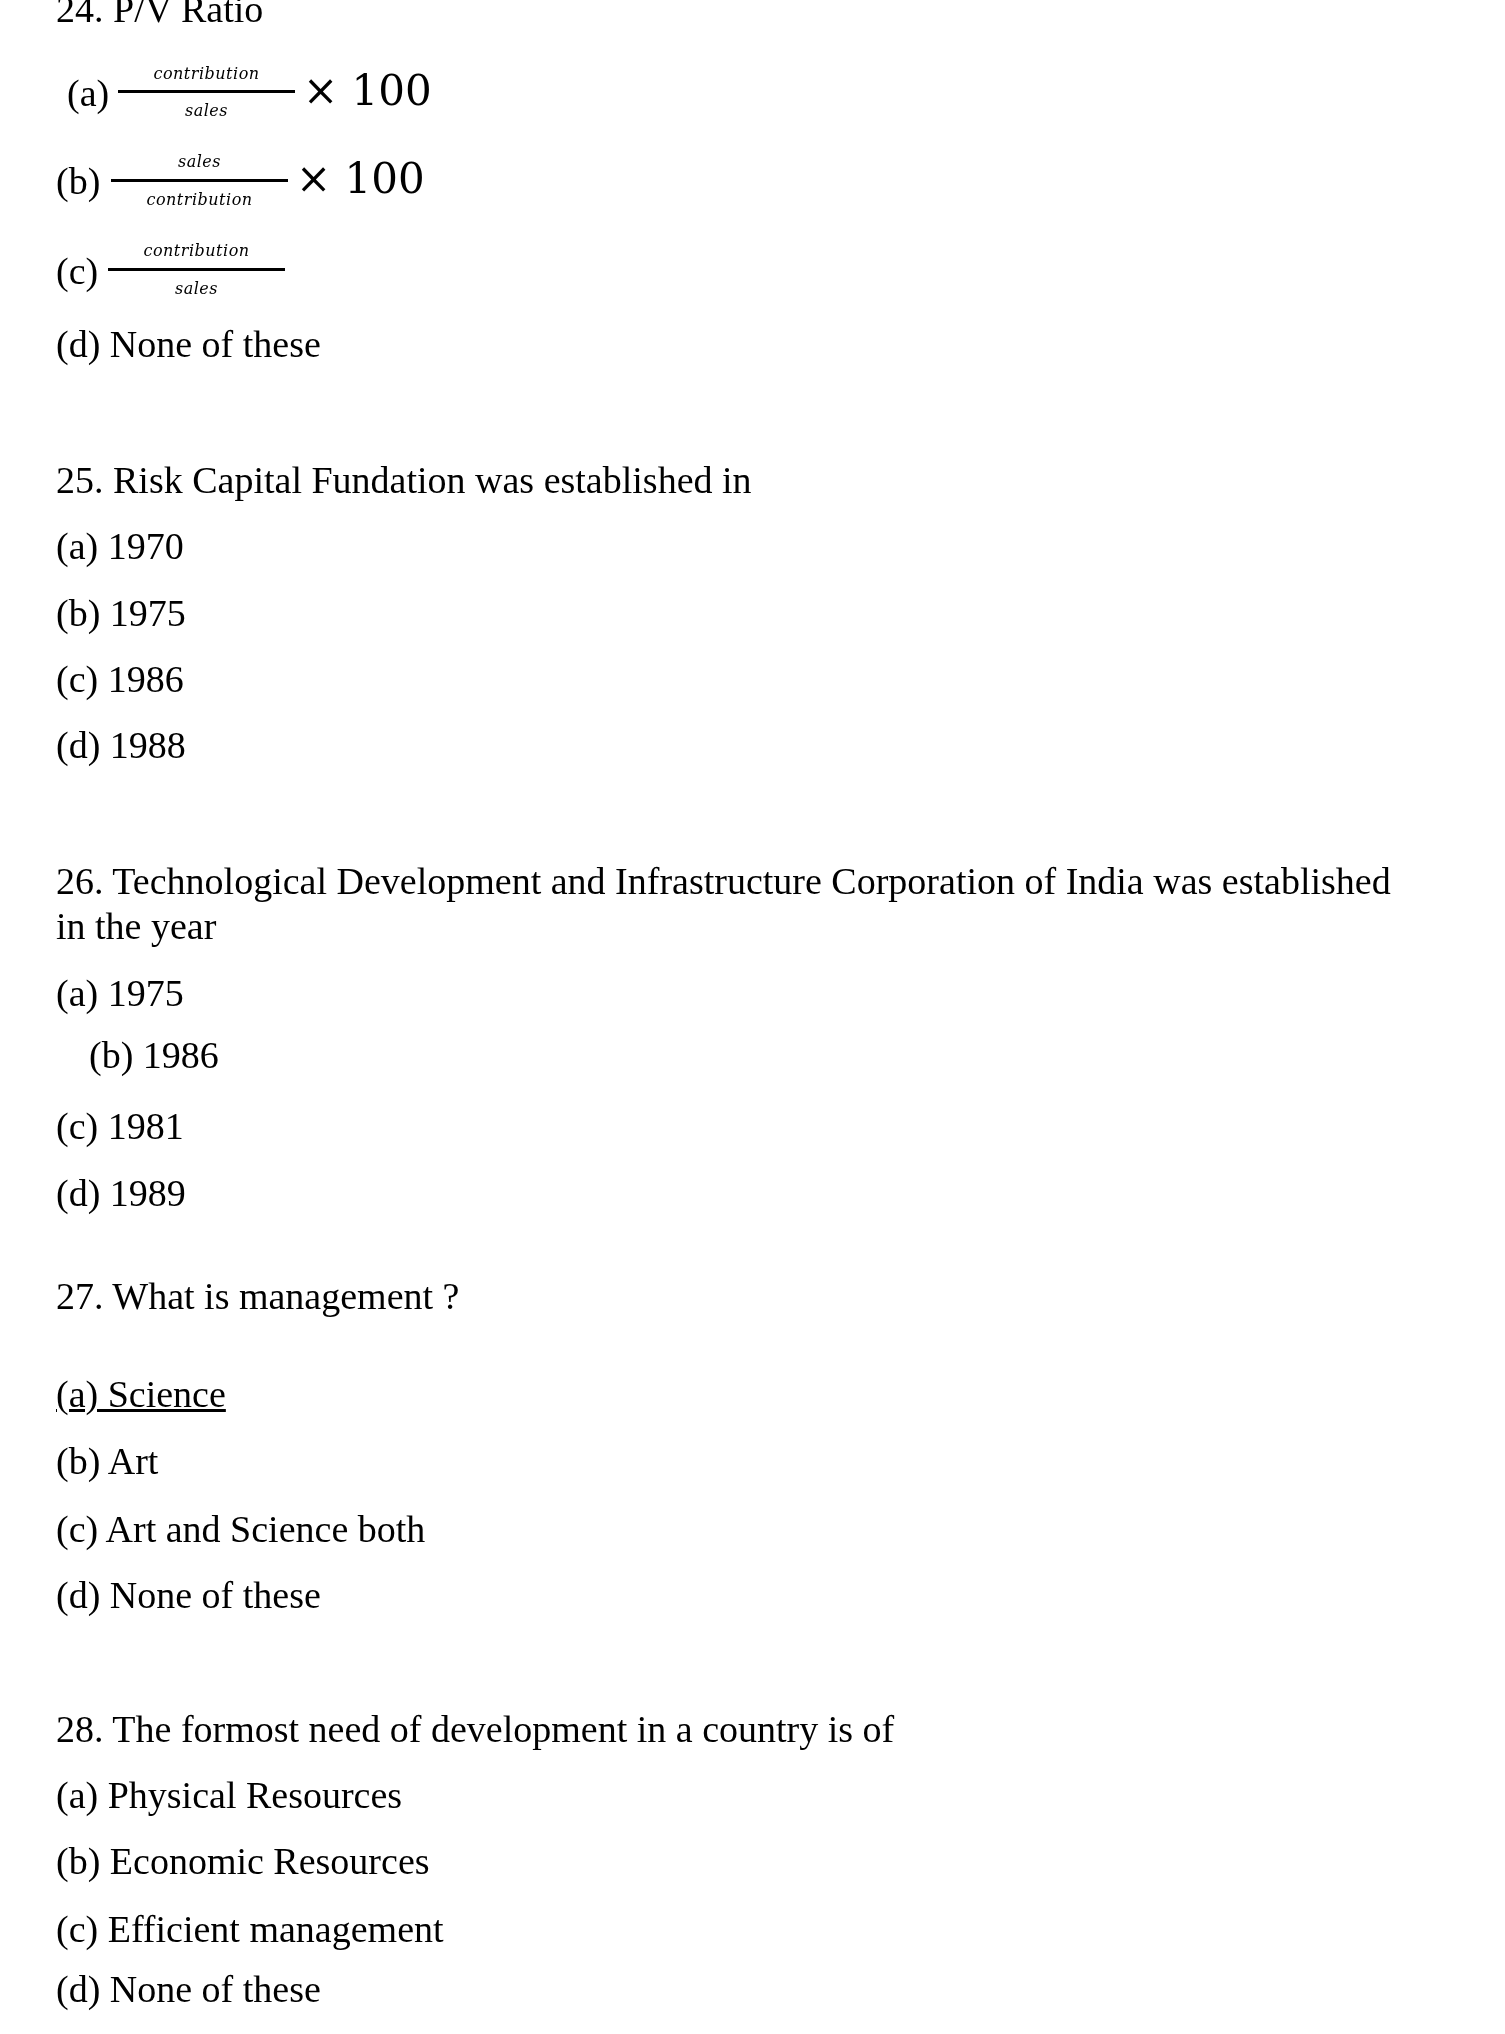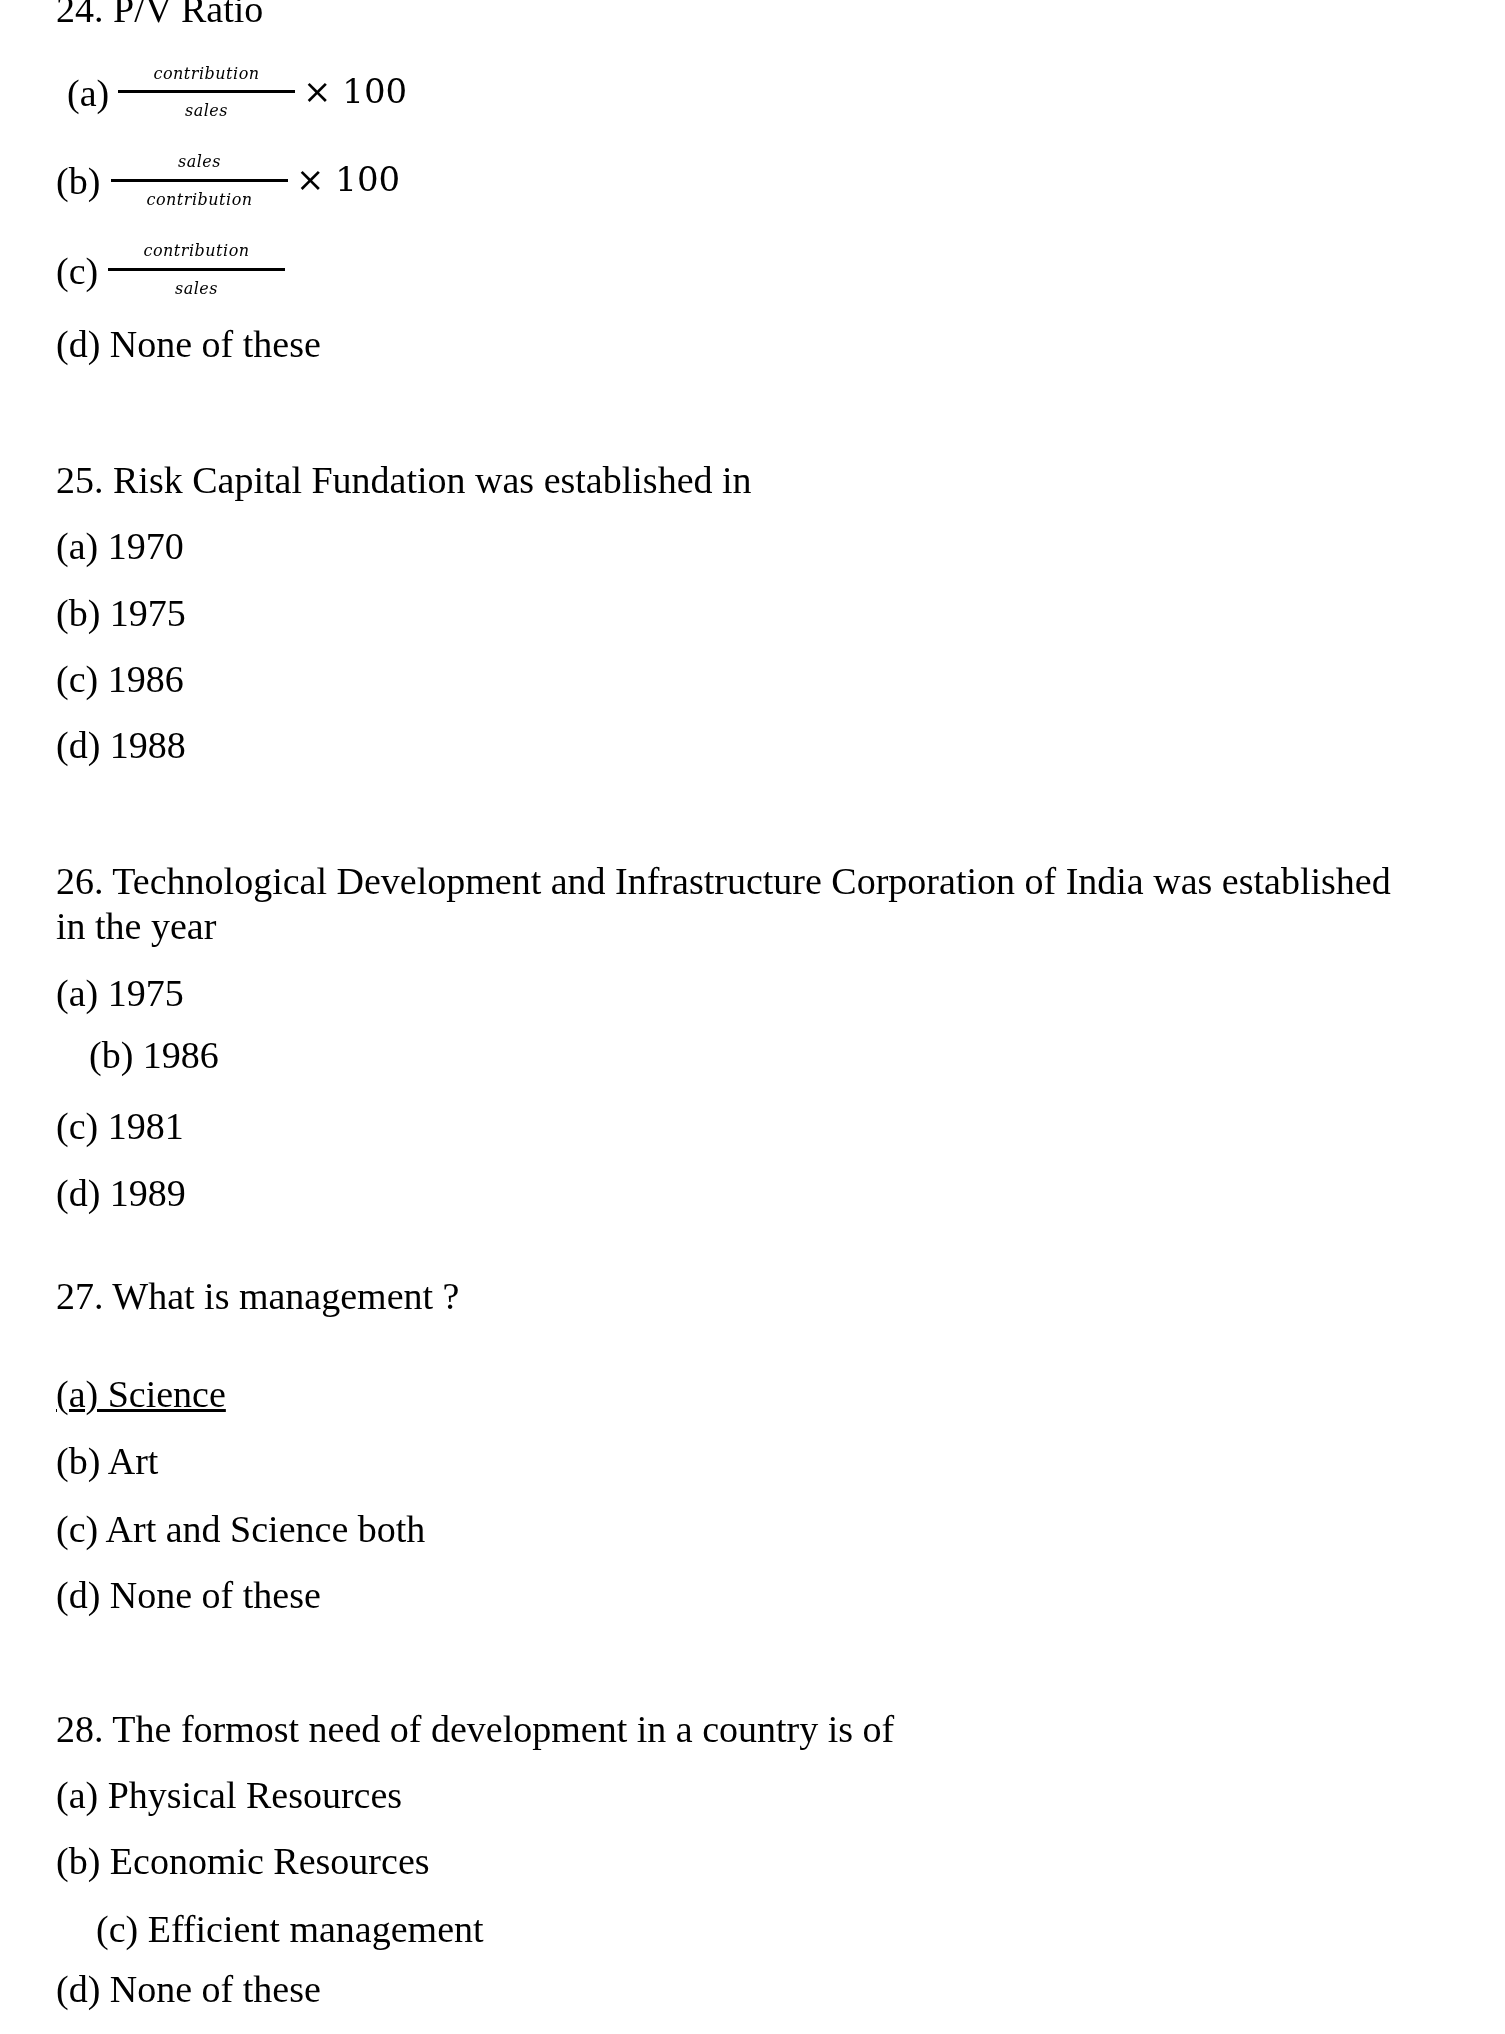--- a/index.html
+++ b/index.html
@@ -40,21 +40,21 @@
     letter-spacing: 0.5px;
   }
   .frac-bar {
     position: absolute;
     height: 3px;
     background: #000000;
   }
   .frac-times {
     position: absolute;
     font-family: "DejaVu Serif", serif;
-    font-size: 34px;
+    font-size: 42px;
     line-height: 34px;
     white-space: nowrap;
   }
 </style>
 </head>
 <body>
 
 <div>
   <div class="line" style="top:-10px;">24. P/V Ratio</div>
 
@@ -106,15 +106,15 @@
   <div class="line" style="top:1375px;text-decoration:underline;">(a) Science</div>
   <div class="line" style="top:1442px;">(b) Art</div>
   <div class="line" style="top:1510px;">(c) Art and Science both</div>
   <div class="line" style="top:1576px;">(d) None of these</div>
 </div>
 
 <div>
   <div class="line" style="top:1710px;">28. The formost need of development in a country is of</div>
   <div class="line" style="top:1776px;">(a) Physical Resources</div>
   <div class="line" style="top:1842px;">(b) Economic Resources</div>
-  <div class="line" style="top:1910px;margin-left:40px;">(c) Efficient management</div>
+  <div class="line" style="top:1910px;">(c) Efficient management</div>
   <div class="line" style="top:1970px;">(d) None of these</div>
 </div>
 
 </body></html>

